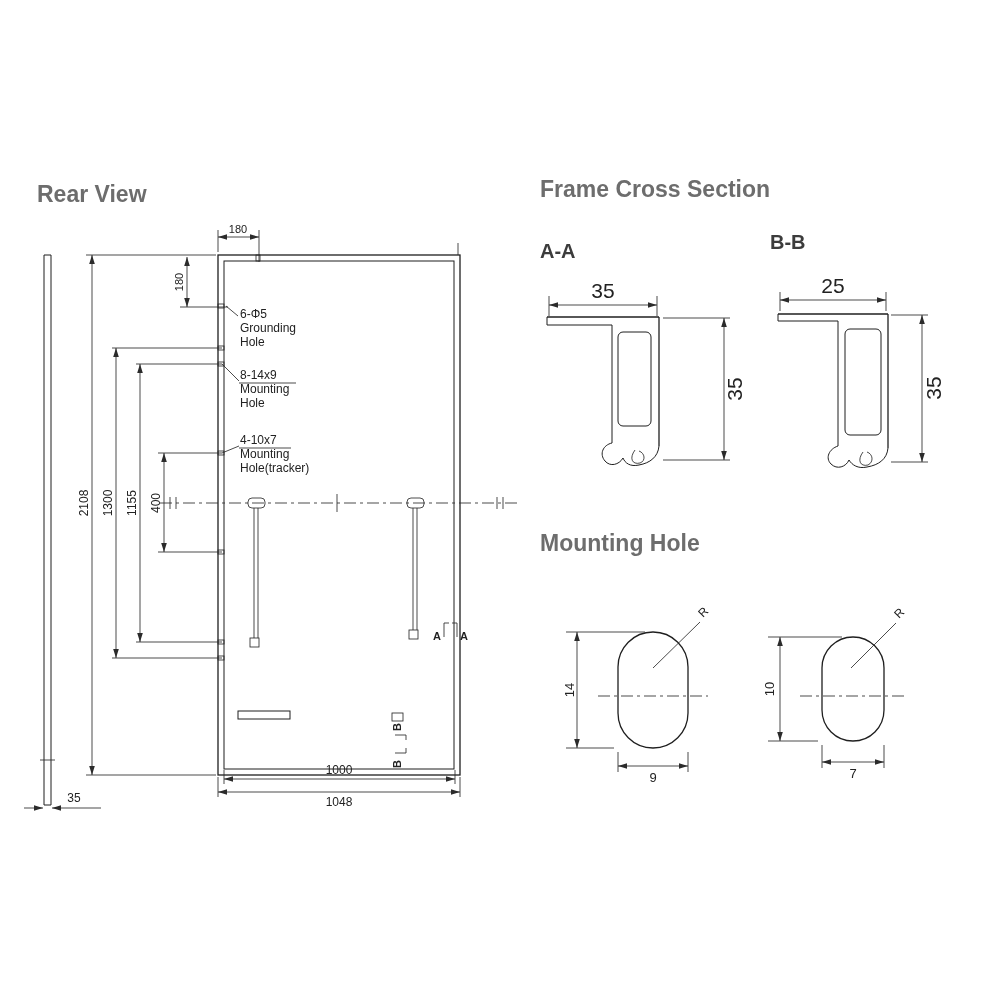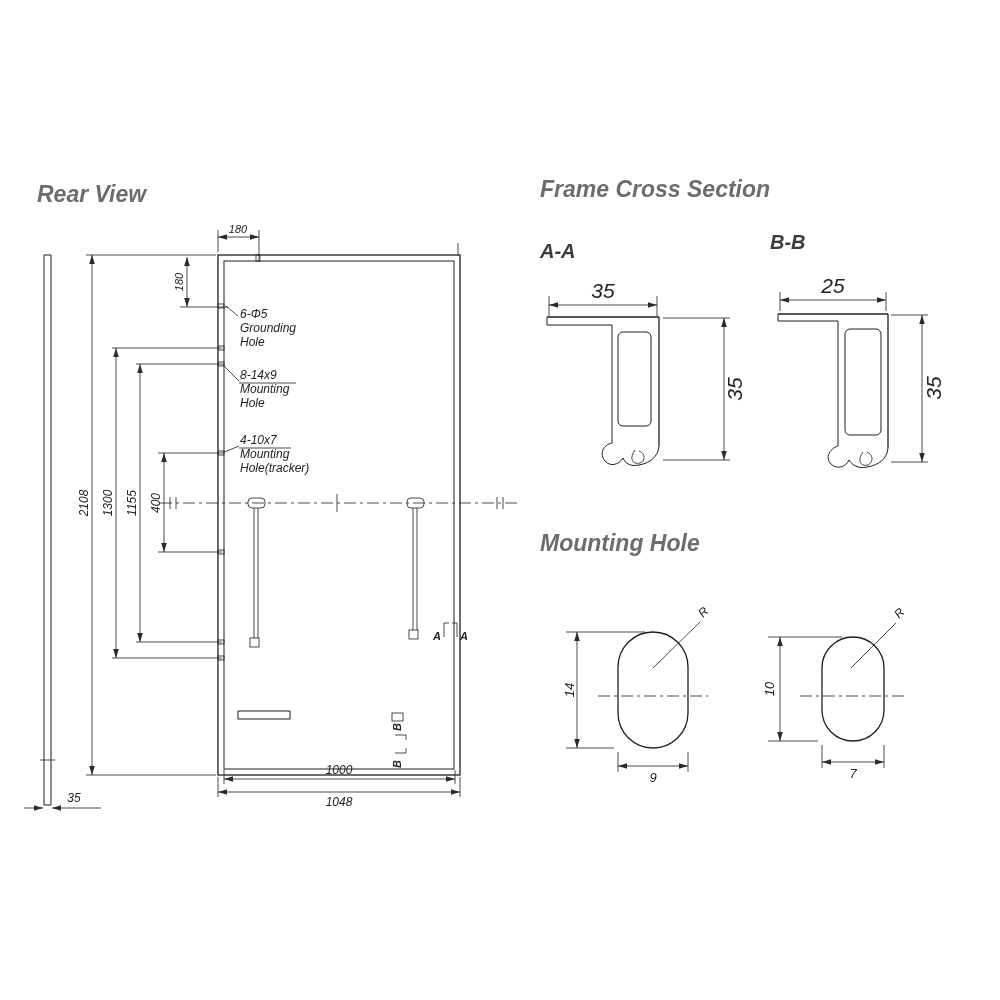--- a/index.html
+++ b/index.html
@@ -1,20 +1,20 @@
 <!DOCTYPE html>
 <html style="--bg: #ffffff; --title: #6d6d6d; --section-label: #3c3c3c; --line: #1f1f1f; --dim: #2b2b2b;"><head>
 <meta charset="utf-8">
 <style>
   :root{
     --bg:#ffffff; --title:#6d6d6d; --section-label:#3c3c3c;
     --line:#1f1f1f; --dim:#2b2b2b;
   }
   html,body{margin:0;padding:0;background:var(--bg);}
-  .canvas{width:1000px;height:1000px;background:var(--bg);position:relative;overflow:hidden;font-style:italic;}
+  .canvas{width:1000px;height:1000px;background:var(--bg);position:relative;overflow:hidden;}
   svg text{fill:#222;font-family:"Liberation Sans",sans-serif;}
   .title{font-size:23px;font-weight:bold;fill:var(--title);}
   .seclbl{font-size:20px;font-weight:bold;fill:var(--section-label);}
   .big{font-size:21px;}
   .t11{font-size:11px;}
   .t12{font-size:12px;}
   .t13{font-size:13px;}
   .b{font-weight:bold;}
   .mid{text-anchor:middle;}
   .ln{stroke:var(--line);stroke-width:1.3;fill:none;}

